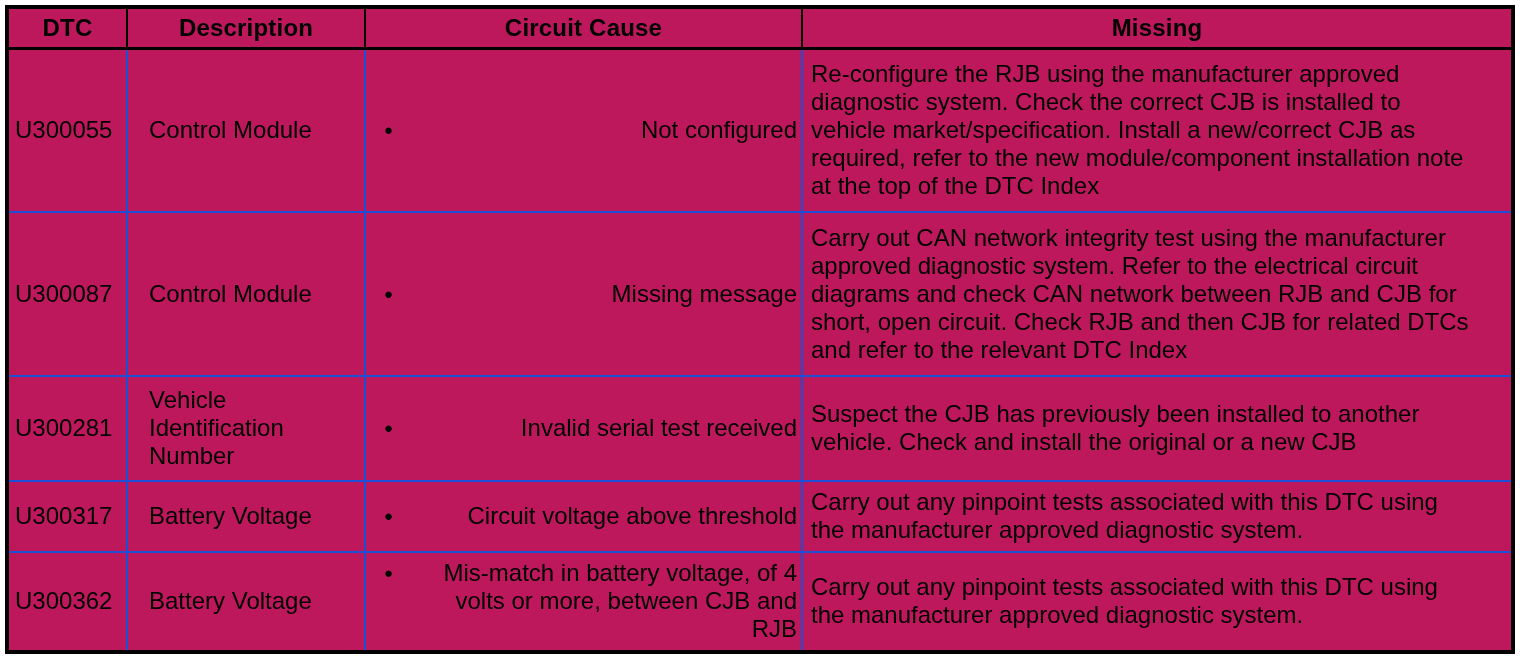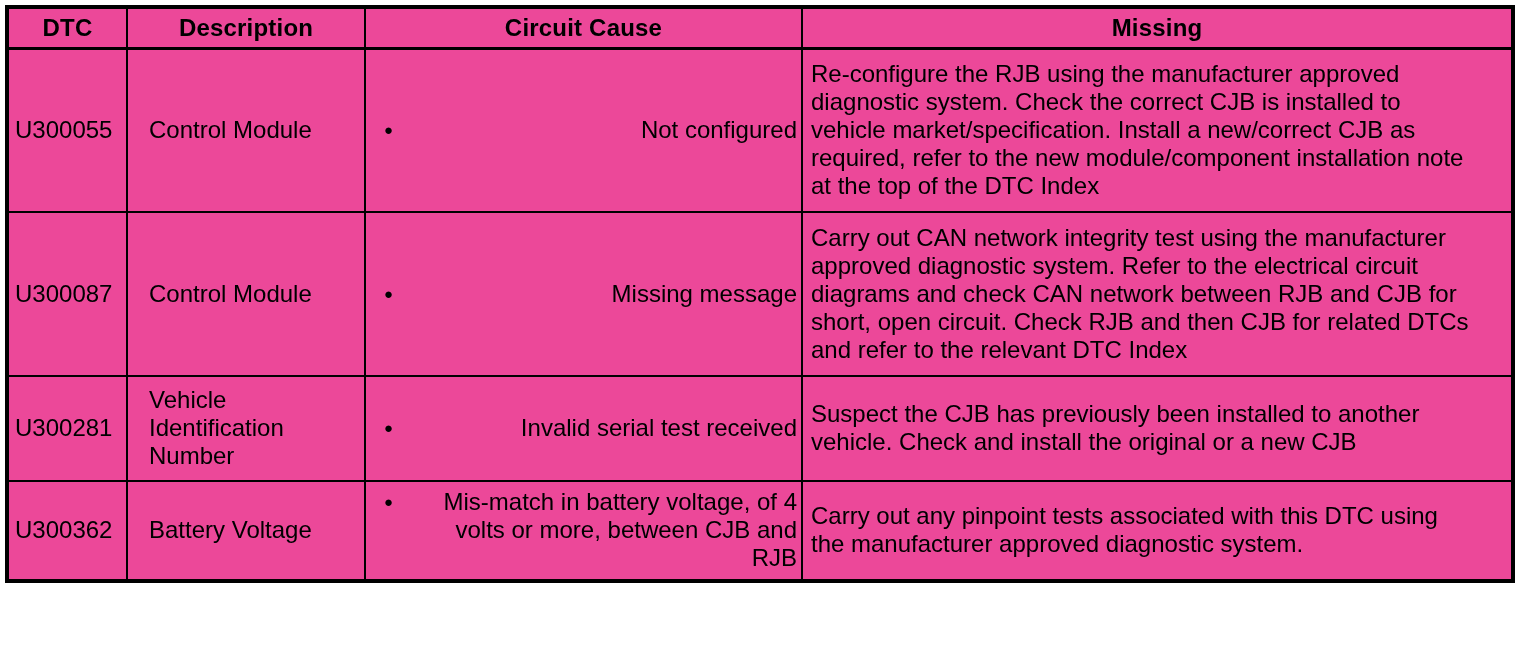--- a/index.html
+++ b/index.html
@@ -11,40 +11,40 @@
     overflow: hidden;
     font-family: "Liberation Sans", sans-serif;
     color: #000000;
   }
   table.dtc-table {
     border-collapse: collapse;
     table-layout: fixed;
     width: 1506px;
     margin: 5px 0 0 5px;
     border: 4px solid #000000;
-    background: #ec4899;
+    background: #be185d;
   }
   col.c-dtc    { width: 120px; }
   col.c-desc   { width: 238px; }
   col.c-cause  { width: 437px; }
   col.c-action { width: 711px; }
 
   th {
     border: 2px solid #000000;
     border-bottom: 3px solid #000000;
     font-size: 24px;
     font-weight: bold;
     text-align: center;
     vertical-align: middle;
     padding: 3px 4px;
     height: 32px;
     letter-spacing: 0.2px;
   }
   td {
-    border: 2px solid #000000;
+    border: 2px solid #1d4ed8;
     font-size: 24px;
     line-height: 28px;
     vertical-align: middle;
     padding: 4px 6px;
     overflow: hidden;
   }
   tr.row-1 { height: 163px; }
   tr.row-2 { height: 164px; }
   tr.row-3 { height: 105px; }
   tr.row-4 { height: 71px;  }
@@ -129,20 +129,32 @@
 Number</td>
       <td class="cell-cause">
         <div class="cause-item">
           <span class="bullet">●</span>
           <span class="cause-text">Invalid serial test received</span>
         </div>
       </td>
       <td class="cell-action multiline">Suspect the CJB has previously been installed to another
 vehicle. Check and install the original or a new CJB</td>
     </tr>
+    <tr class="row-4">
+      <td class="cell-dtc">U300317</td>
+      <td class="cell-desc multiline">Battery Voltage</td>
+      <td class="cell-cause">
+        <div class="cause-item">
+          <span class="bullet">●</span>
+          <span class="cause-text">Circuit voltage above threshold</span>
+        </div>
+      </td>
+      <td class="cell-action multiline">Carry out any pinpoint tests associated with this DTC using
+the manufacturer approved diagnostic system.</td>
+    </tr>
     <tr class="row-5">
       <td class="cell-dtc">U300362</td>
       <td class="cell-desc multiline">Battery Voltage</td>
       <td class="cell-cause">
         <div class="cause-item">
           <span class="bullet">●</span>
           <span class="cause-text">Mis-match in battery voltage, of 4
 volts or more, between CJB and
 RJB</span>
         </div>

